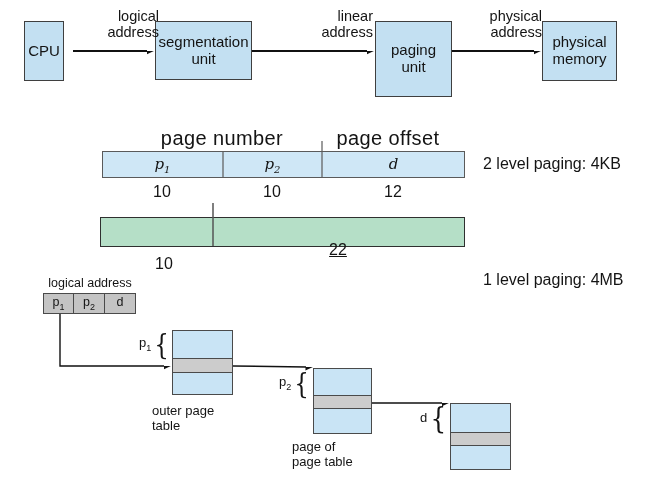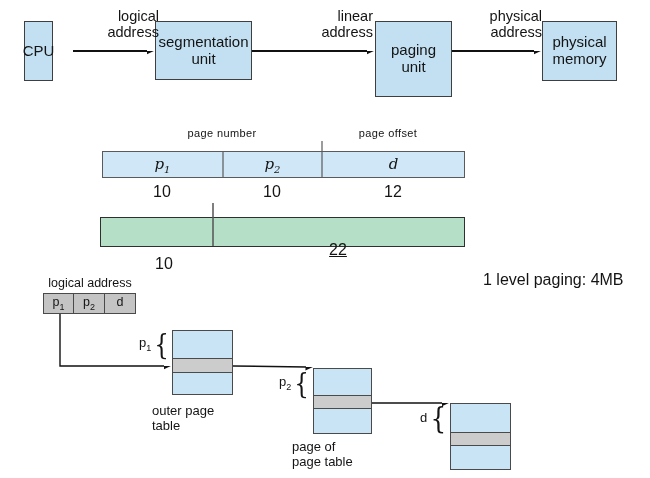--- a/index.html
+++ b/index.html
@@ -34,21 +34,21 @@
   .bar-blue {
     background: #cfe7f6;
     border: 1.5px solid #5a5a5a;
     box-sizing: border-box;
   }
   .bar-green {
     background: #b5dfc7;
     border: 1.3px solid #2f2f2f;
     box-sizing: border-box;
   }
-  .hdr { font-size: 11px; letter-spacing: 0.4px; text-align: center; }
+  .hdr { font-size: 20px; letter-spacing: 0.4px; text-align: center; }
   .var {
     font-family: "DejaVu Serif", serif;
     font-style: italic;
     font-size: 15px;
   }
   .var sub { font-size: 10px; font-style: italic; }
   .bits { font-size: 16px; text-align: center; }
   .caption { font-size: 16px; white-space: nowrap; }
 
   
@@ -90,21 +90,21 @@
     margin-left: 2px;
     transform: scaleX(0.85);
   }
   svg.overlay { position: absolute; left: 0; top: 0; pointer-events: none; }
 </style>
 </head>
 <body>
 
 <div id="canvas">
 
-  <div class="abs flow-box center prelines" style="left:24px; top:21px; width:29px; height:60px;">CPU</div>
+  <div class="abs flow-box center prelines" style="left:24px; top:21px; width:40px; height:60px;">CPU</div>
   <div class="abs flow-box center prelines" style="left:155px; top:21px; width:97px; height:59px;">segmentation
 unit</div>
   <div class="abs flow-box center prelines" style="left:375px; top:21px; width:77px; height:76px;">paging
 unit</div>
   <div class="abs flow-box center prelines" style="left:542px; top:21px; width:75px; height:60px;">physical
 memory</div>
 
   <div class="abs flow-label prelines" style="left:69px; top:9px; width:90px;">logical
 address</div>
   <div class="abs flow-label prelines" style="left:283px; top:9px; width:90px;">linear
@@ -124,20 +124,21 @@
     <span class="var"><span>p</span><sub>2</sub></span>
   </div>
   <div class="abs center" style="left:322px; top:151px; width:143px; height:27px;">
     <span class="var"><span>d</span><sub></sub></span>
   </div>
 
   <div class="abs bits" style="left:132px; top:183px; width:60px;">10</div>
   <div class="abs bits" style="left:242px; top:183px; width:60px;">10</div>
   <div class="abs bits" style="left:363px; top:183px; width:60px;">12</div>
 
+  <div class="abs caption" style="left:483px; top:155px;">2 level paging: 4KB</div>
 
   <div class="abs bar-green" style="left:100px; top:217px; width:365px; height:30px;"></div>
 
   <div class="abs bits" style="left:134px; top:255px; width:60px;">10</div>
   <div class="abs bits" style="left:308px; top:241px; width:60px;text-decoration:underline;">22</div>
 
   <div class="abs caption" style="left:483px; top:223px;margin-top:48px;">1 level paging: 4MB</div>
 
   <div class="abs small-label" style="left:40px; top:276px; width:100px;">logical address</div>
 

